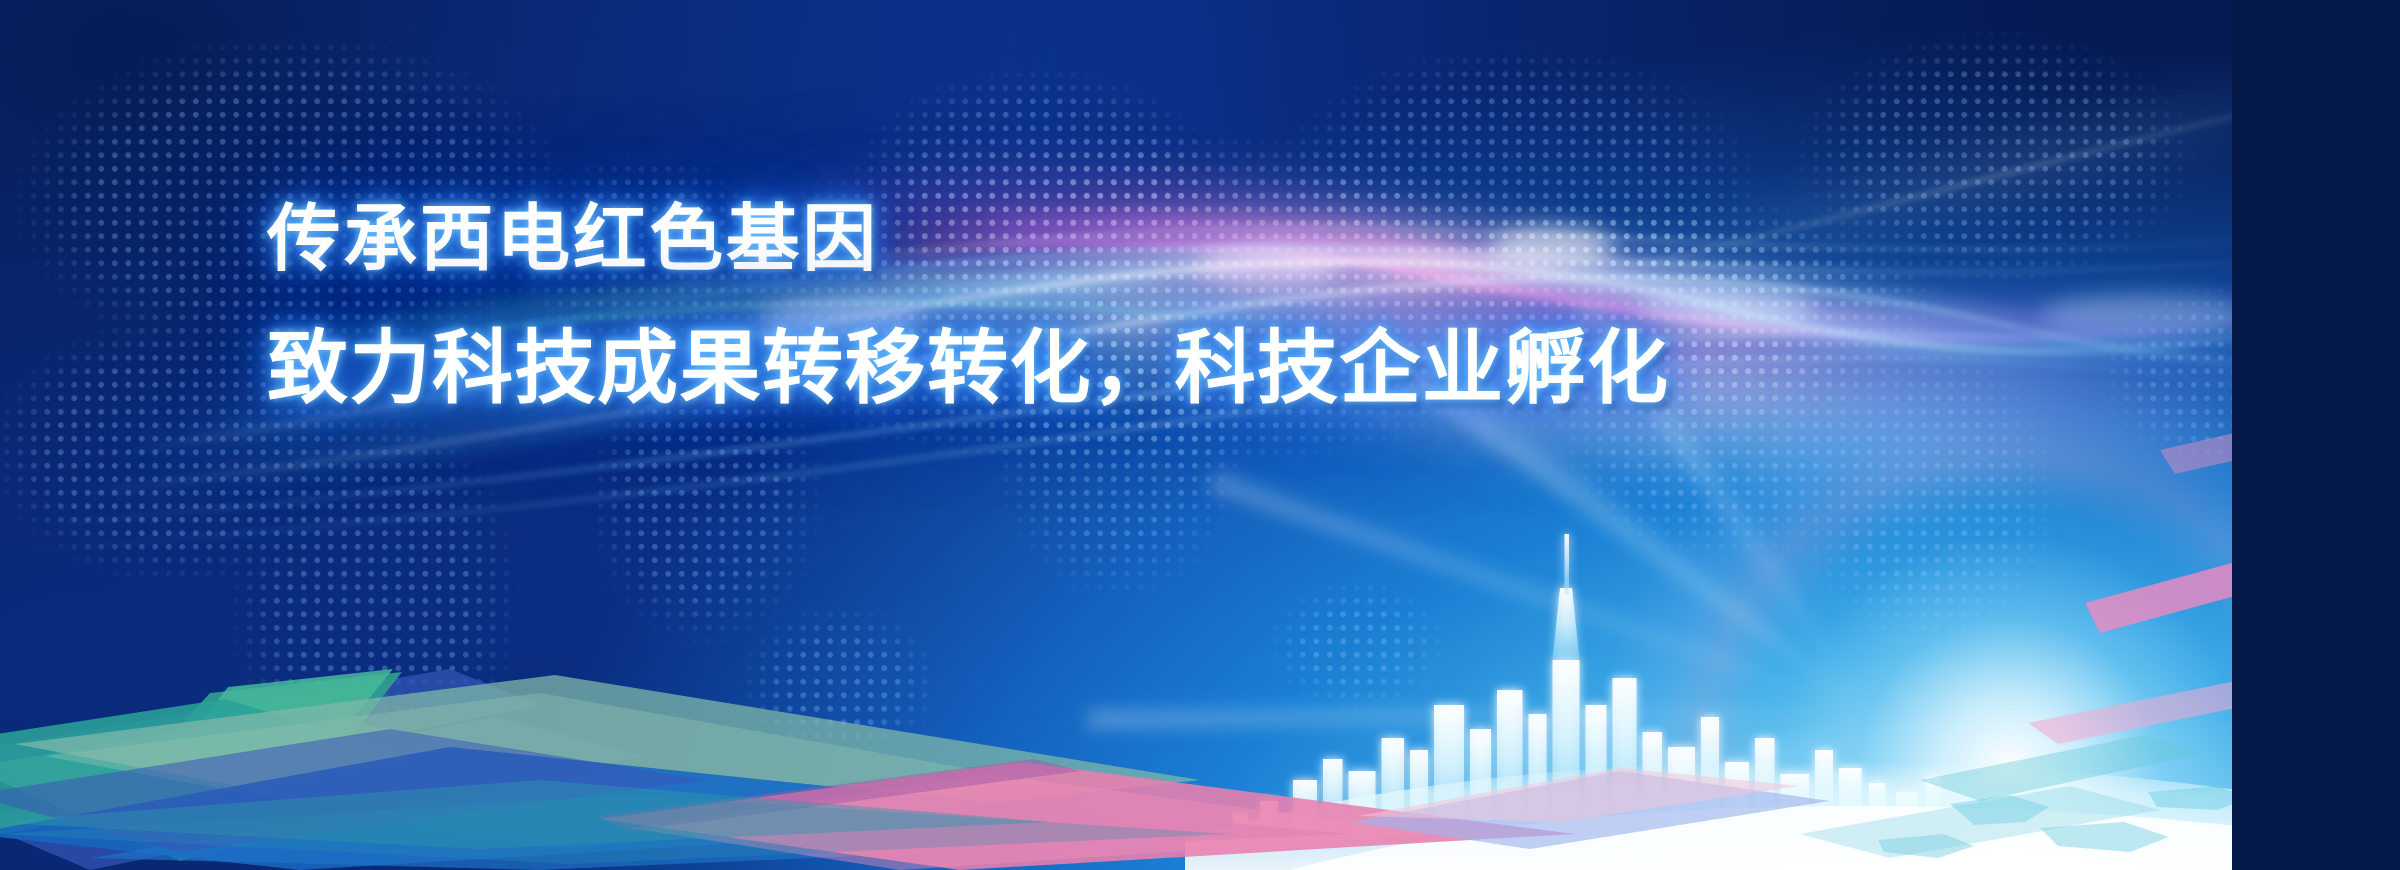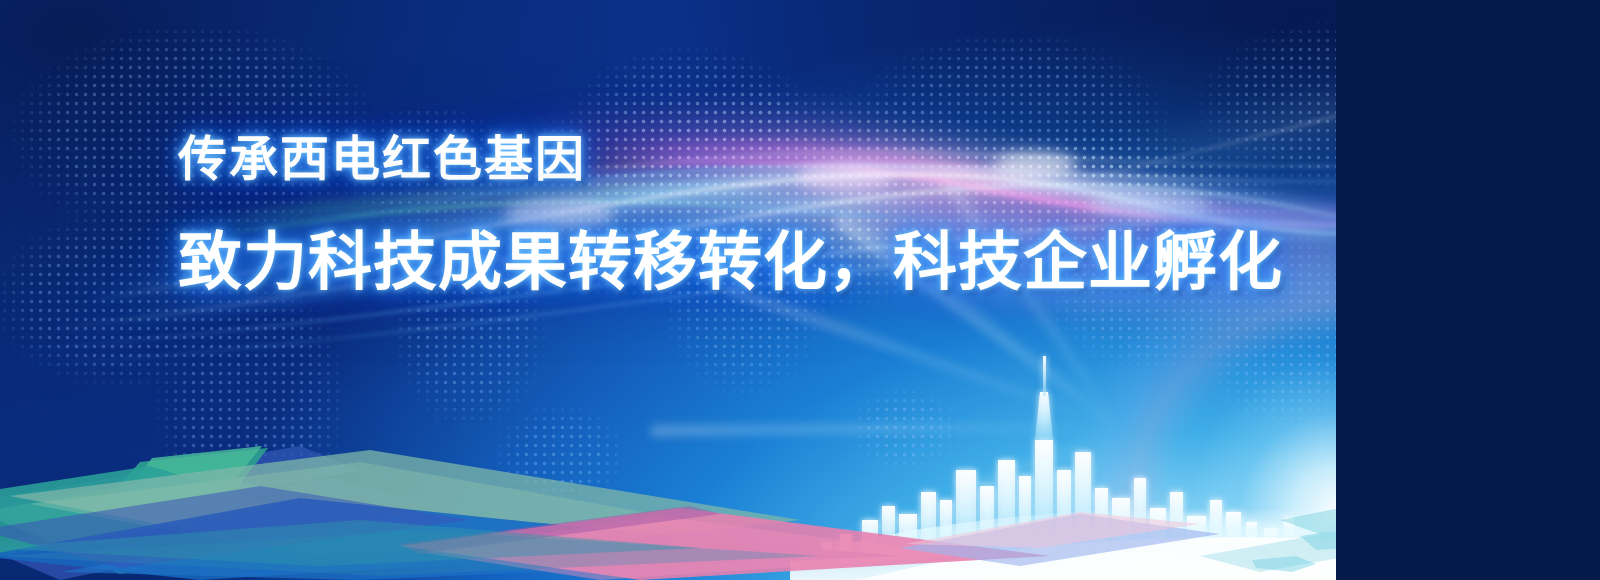--- a/index.html
+++ b/index.html
@@ -3,21 +3,21 @@
 <meta charset="utf-8">
 <title>Banner</title>
 <style>
   html, body {
     margin: 0;
     padding: 0;
     background: #061a4a;
   }
   #banner {
     position: relative;
-    width: 1336px;
+    width: 1488px;
     height: 580px;
     overflow: hidden;
     font-family: "DejaVu Sans", "Liberation Sans", sans-serif;
     background: #0a2f86;
   }
   .layer {
     position: absolute;
     inset: 0;
     pointer-events: none;
   }
@@ -126,21 +126,21 @@
     white-space: nowrap;
     text-shadow:
       0 0 6px  rgba(120,205,255,0.95),
       0 0 14px rgba(60,150,255,0.95),
       0 0 26px rgba(30,110,245,0.90),
       0 0 44px rgba(20,85,220,0.70),
       0 0 70px rgba(15,70,200,0.50),
       3px 4px 5px rgba(5,20,70,0.55);
   }
   .hl-line-1 { font-size: 49px; }
-  .hl-line-2 { font-size: 64px; margin-top: 41px; letter-spacing: 1px; }
+  .hl-line-2 { font-size: 54px; margin-top: 30px; letter-spacing: 1px; }
 </style>
 </head>
 <body>
 
 <div id="banner">
 
   <div class="layer bg-base"></div>
   <div class="layer bg-vignette"></div>
 
   <div class="layer dots"></div>

